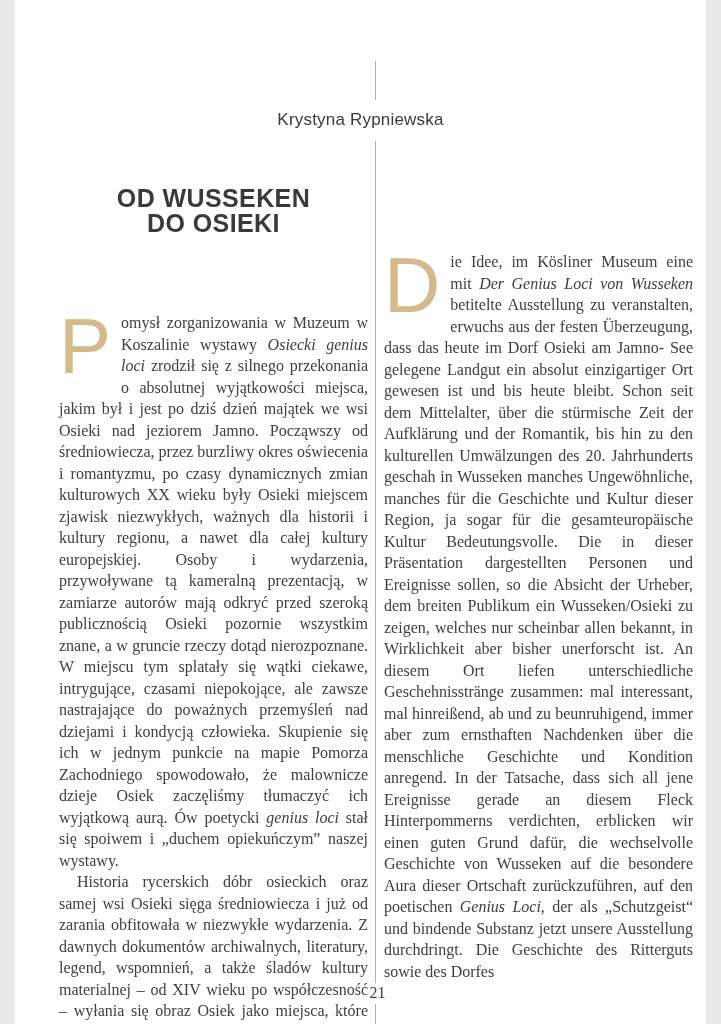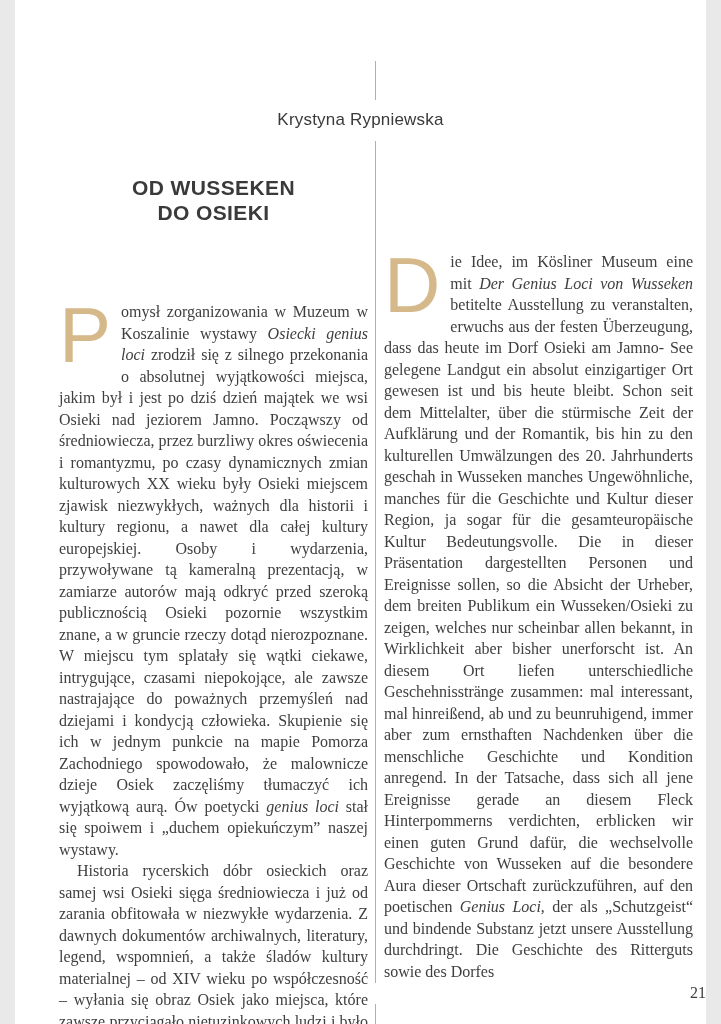--- a/index.html
+++ b/index.html
@@ -44,24 +44,24 @@
   }
   
   .col{
     position:absolute;
     top:175px;
     width:309px;
   }
   .col-left{left:44px;}
   .col-right{left:369px;}
   .col h1{
-    margin:0;
+    margin:11px;
     text-align:center;
     font-family:"Liberation Sans", sans-serif;
-    font-size:21px;
+    font-size:25px;
     line-height:25px;
     font-weight:700;
     letter-spacing:0.4px;
     color:var(--heading,#3a3a3a);
   }
   .col .body{
     margin-top:76px;
     color:var(--text,#3e3e3e);
     font-size:16px;
     line-height:21.5px;
@@ -78,21 +78,21 @@
     line-height:64px;
     height:64px;
     margin:2px 10px 0 0;
     color:var(--accent,#d5b98a);
   }
   em{font-style:italic;}
   
   .page-number{
     position:absolute;
     top:984px;left:0;right:0;
-    text-align:right;
+    text-align:center;
     font-family:"Liberation Serif", serif;
     font-size:16px;
     color:var(--text,#3e3e3e);
     padding-left:34px;
   }
 </style>
 </head>
 <body>
 
 <div class="page">

